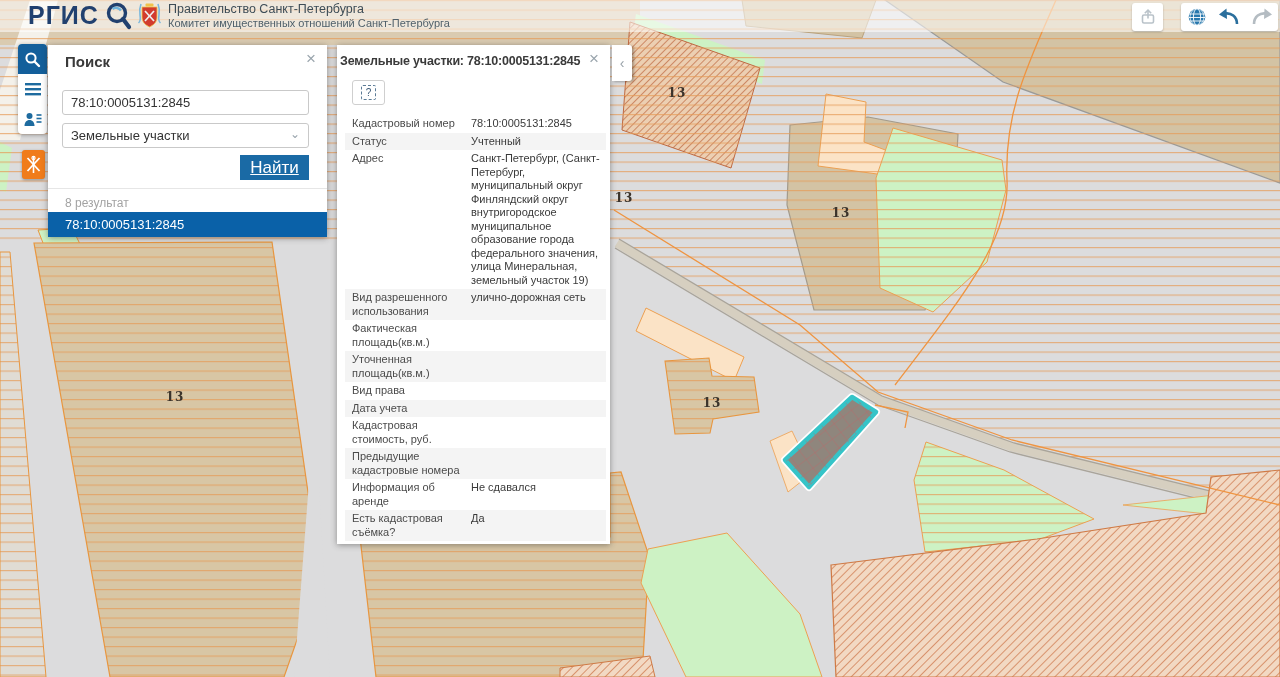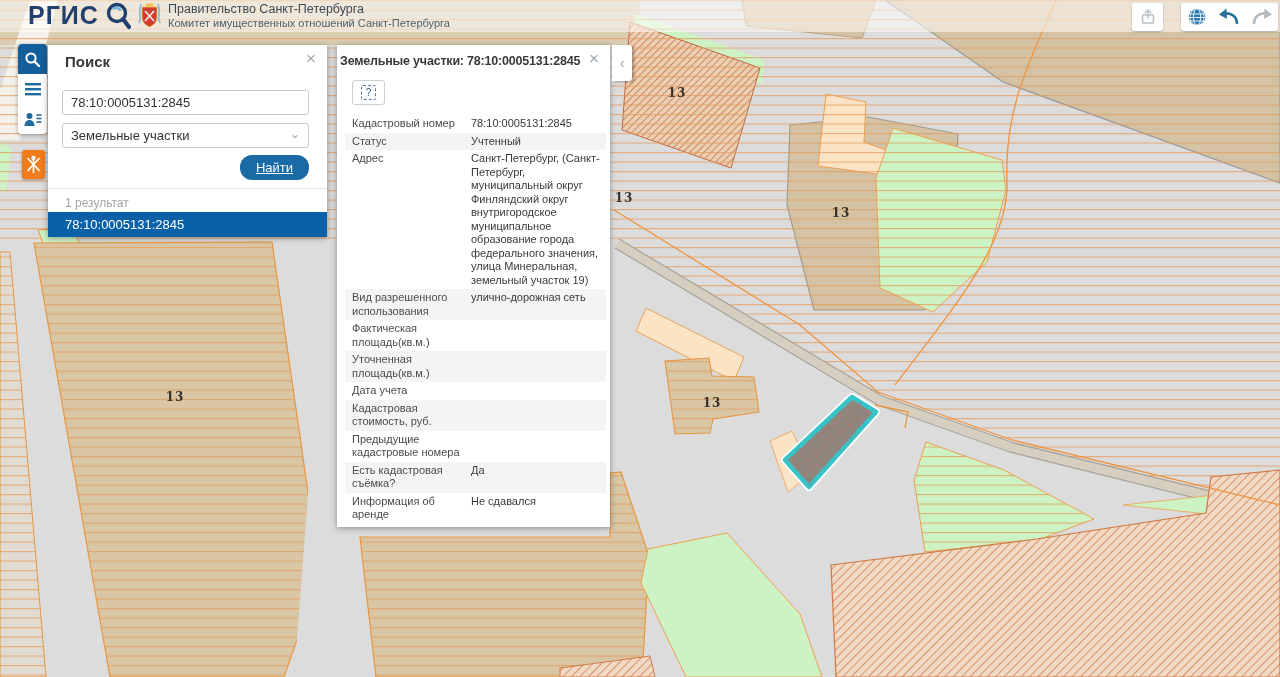--- a/index.html
+++ b/index.html
@@ -38,21 +38,21 @@
   .panel{position:absolute;background:#fff;box-shadow:0 1px 6px rgba(40,40,40,.45);}
   .search-panel{left:48px;top:45px;width:279px;height:192px;}
   .panel-title{position:absolute;left:17px;top:8px;font-size:15px;font-weight:700;color:#3a3a3a;}
   .close-x{position:absolute;right:11px;top:5px;font-size:17px;color:#9aa5ad;cursor:pointer;line-height:18px;}
   .search-input{position:absolute;left:14px;top:45px;width:247px;height:25px;border:1px solid #c9c9c9;
                 border-radius:3px;font-size:13px;color:#333;padding:0 8px;font-family:inherit;}
   .select-box{position:absolute;left:14px;top:78px;width:247px;height:25px;border:1px solid #c9c9c9;
               border-radius:3px;font-size:13px;color:#333;display:flex;align-items:center;padding:0 8px;cursor:pointer;}
   .select-box .chev{margin-left:auto;color:#9aa5ad;font-size:12px;transform:translateY(-2px);}
   .find-btn{position:absolute;left:192px;top:110px;width:69px;height:25px;background:#1a6aa5;color:#fff;
-            border:none;border-radius:12px;font-size:13px;cursor:pointer;font-family:inherit;text-decoration:underline;}
+            border:none;border-radius:0;font-size:17px;cursor:pointer;font-family:inherit;text-decoration:underline;}
   .divider{position:absolute;left:0;right:0;top:143px;border-top:1px solid #e6e6e6;}
   .res-count{position:absolute;left:17px;top:151px;font-size:12px;color:#a3a3a3;}
   .result-row{position:absolute;left:0;right:0;top:167px;height:25px;background:#0a61a8;color:#fff;
               font-size:13px;line-height:25px;padding-left:17px;cursor:pointer;}
 
   .details-panel{left:337px;top:45px;width:273px;padding-bottom:3px;}
   .dp-head{position:relative;height:27px;}
   .dp-title{position:absolute;left:3px;top:9px;font-size:12.5px;font-weight:700;color:#3a3a3a;
             white-space:nowrap;letter-spacing:-.2px;}
   .help-btn{margin:8px 0 4px 15px;width:33px;height:25px;background:#fff;border:1px solid #cfcfcf;border-radius:3px;
@@ -245,21 +245,21 @@
   <section class="panel search-panel">
     <h2 class="panel-title" style="margin:0;">Поиск</h2>
     <span class="close-x">×</span>
     <input class="search-input" type="text" value="78:10:0005131:2845" style="">
     <div class="select-box">
       <span>Земельные участки</span>
       <span class="chev">⌄</span>
     </div>
     <button class="find-btn">Найти</button>
     <div class="divider"></div>
-    <div class="res-count">1 результат</div>
+    <div class="res-count">8 результат</div>
     <div class="result-row">78:10:0005131:2845</div>
   </section>
 
   <section class="panel details-panel">
     <div class="dp-head">
       <h2 class="dp-title" style="margin:0;">Земельные участки: 78:10:0005131:2845</h2>
       <span class="close-x">×</span>
     </div>
     <button class="help-btn">
       <span class="help-inner">?</span>
@@ -283,38 +283,42 @@
         <div class="attr-value">улично-дорожная сеть</div>
       </div>
         <div class="attr-row">
         <div class="attr-label">Фактическая площадь(кв.м.)</div>
         <div class="attr-value"></div>
       </div>
         <div class="attr-row">
         <div class="attr-label">Уточненная площадь(кв.м.)</div>
       </div>
         <div class="attr-row">
+        <div class="attr-label">Вид права</div>
+        <div class="attr-value"></div>
+      </div>
+        <div class="attr-row">
         <div class="attr-label">Дата учета</div>
         <div class="attr-value"></div>
       </div>
         <div class="attr-row">
         <div class="attr-label">Кадастровая стоимость, руб.</div>
         <div class="attr-value"></div>
       </div>
         <div class="attr-row">
         <div class="attr-label">Предыдущие кадастровые номера</div>
         <div class="attr-value"></div>
+      </div>
+        <div class="attr-row">
+        <div class="attr-label">Информация об аренде</div>
+        <div class="attr-value">Не сдавался</div>
       </div>
         <div class="attr-row">
         <div class="attr-label">Есть кадастровая съёмка?</div>
         <div class="attr-value">Да</div>
-      </div>
-        <div class="attr-row">
-        <div class="attr-label">Информация об аренде</div>
-        <div class="attr-value">Не сдавался</div>
       </div>
       </div>
   </section>
   <div class="collapse-tab">
     <span>‹</span>
   </div>
 
 </div>
 
 </body></html>

